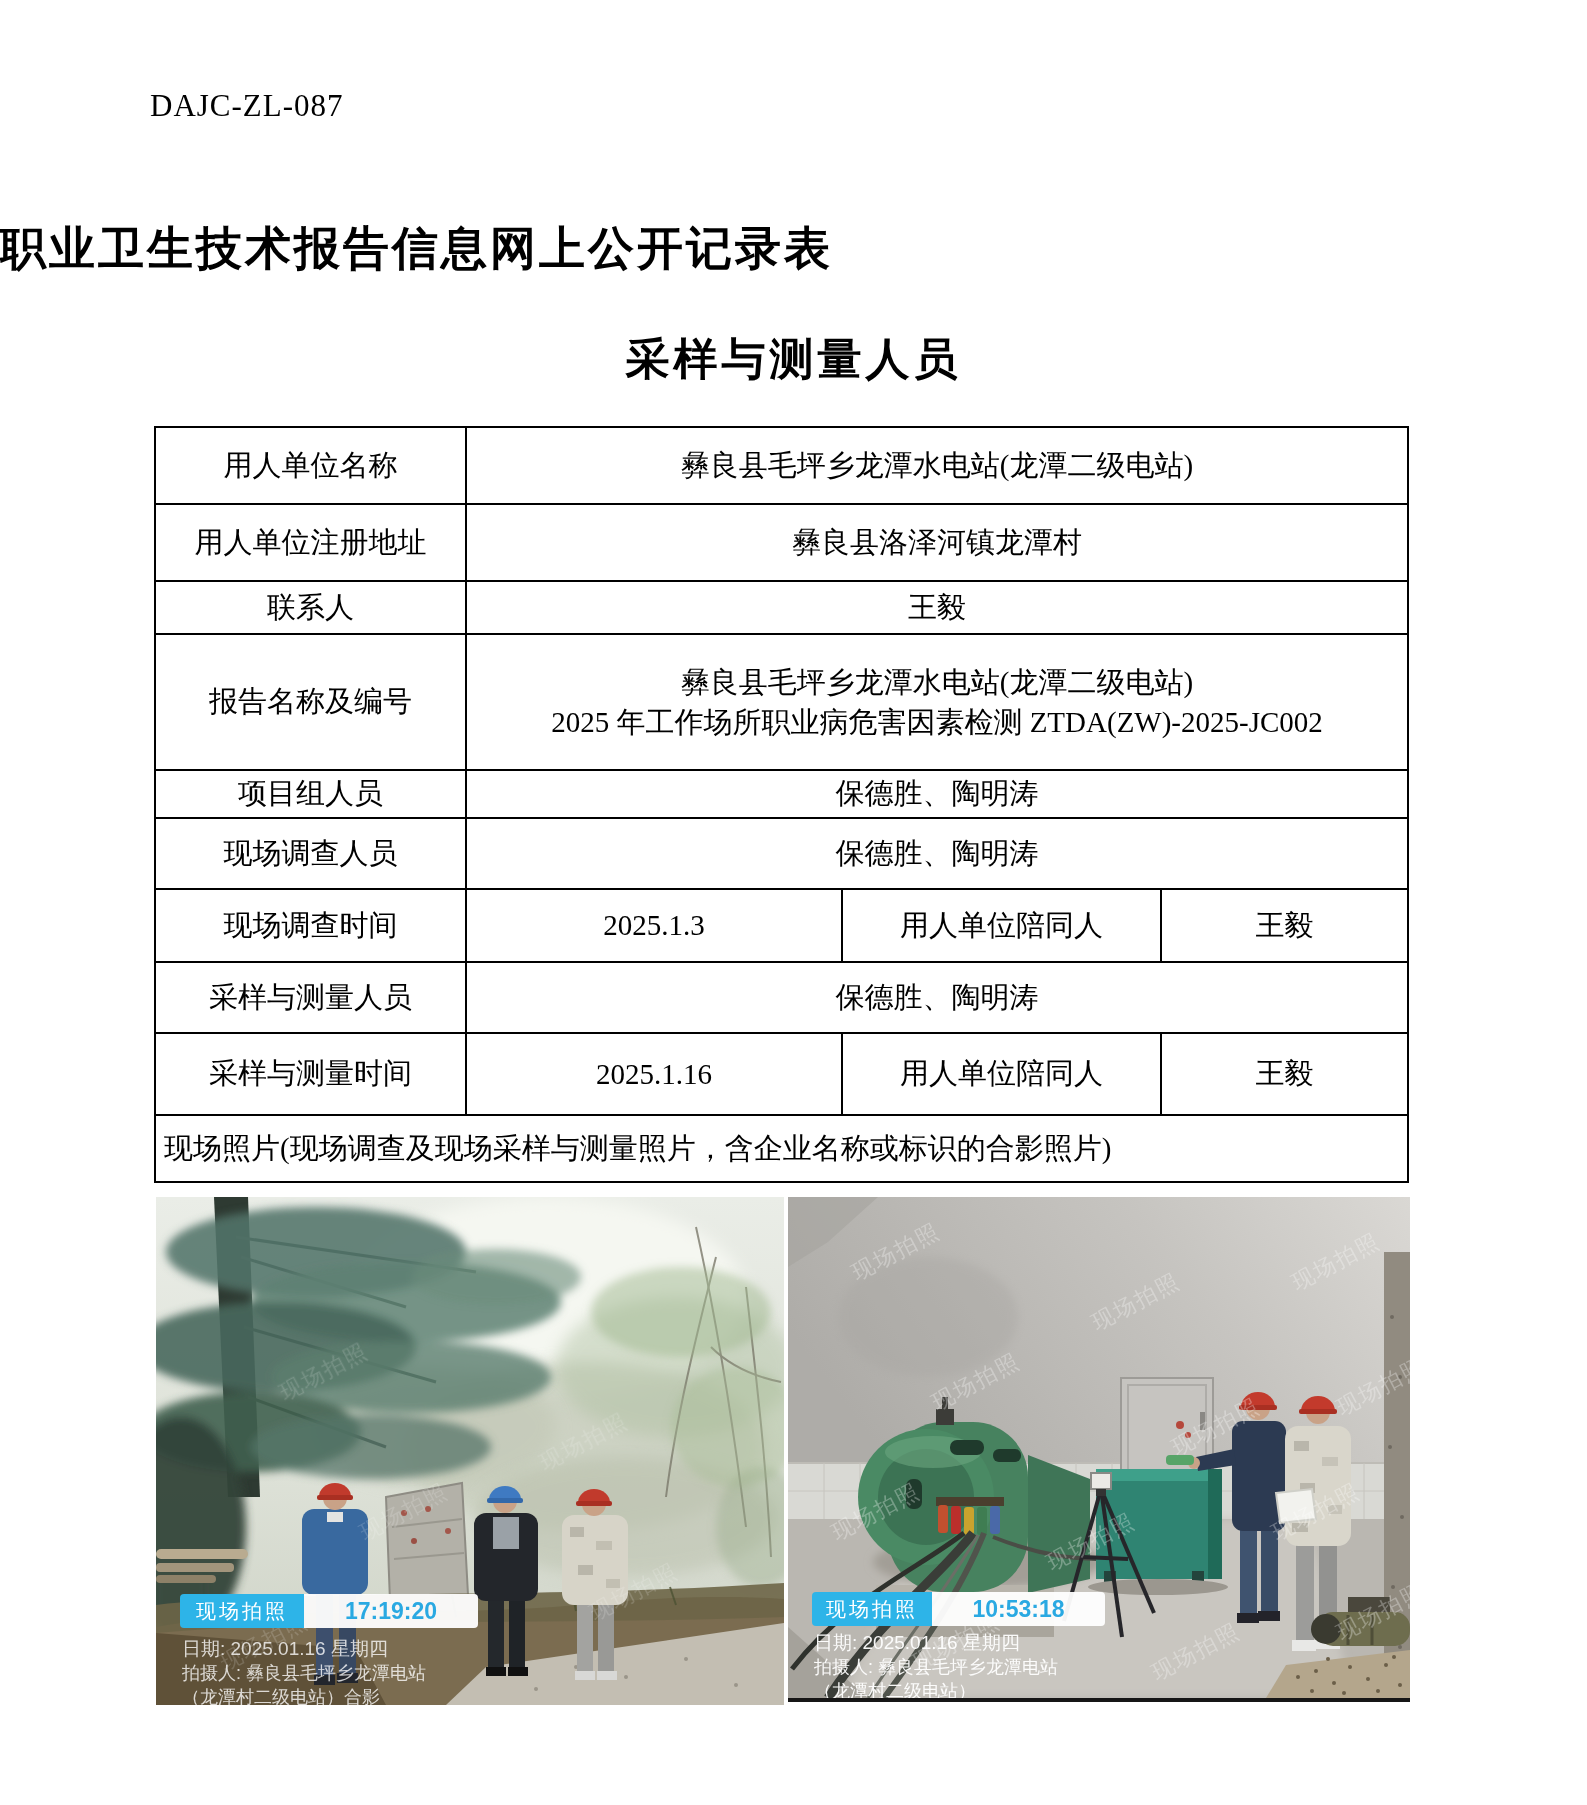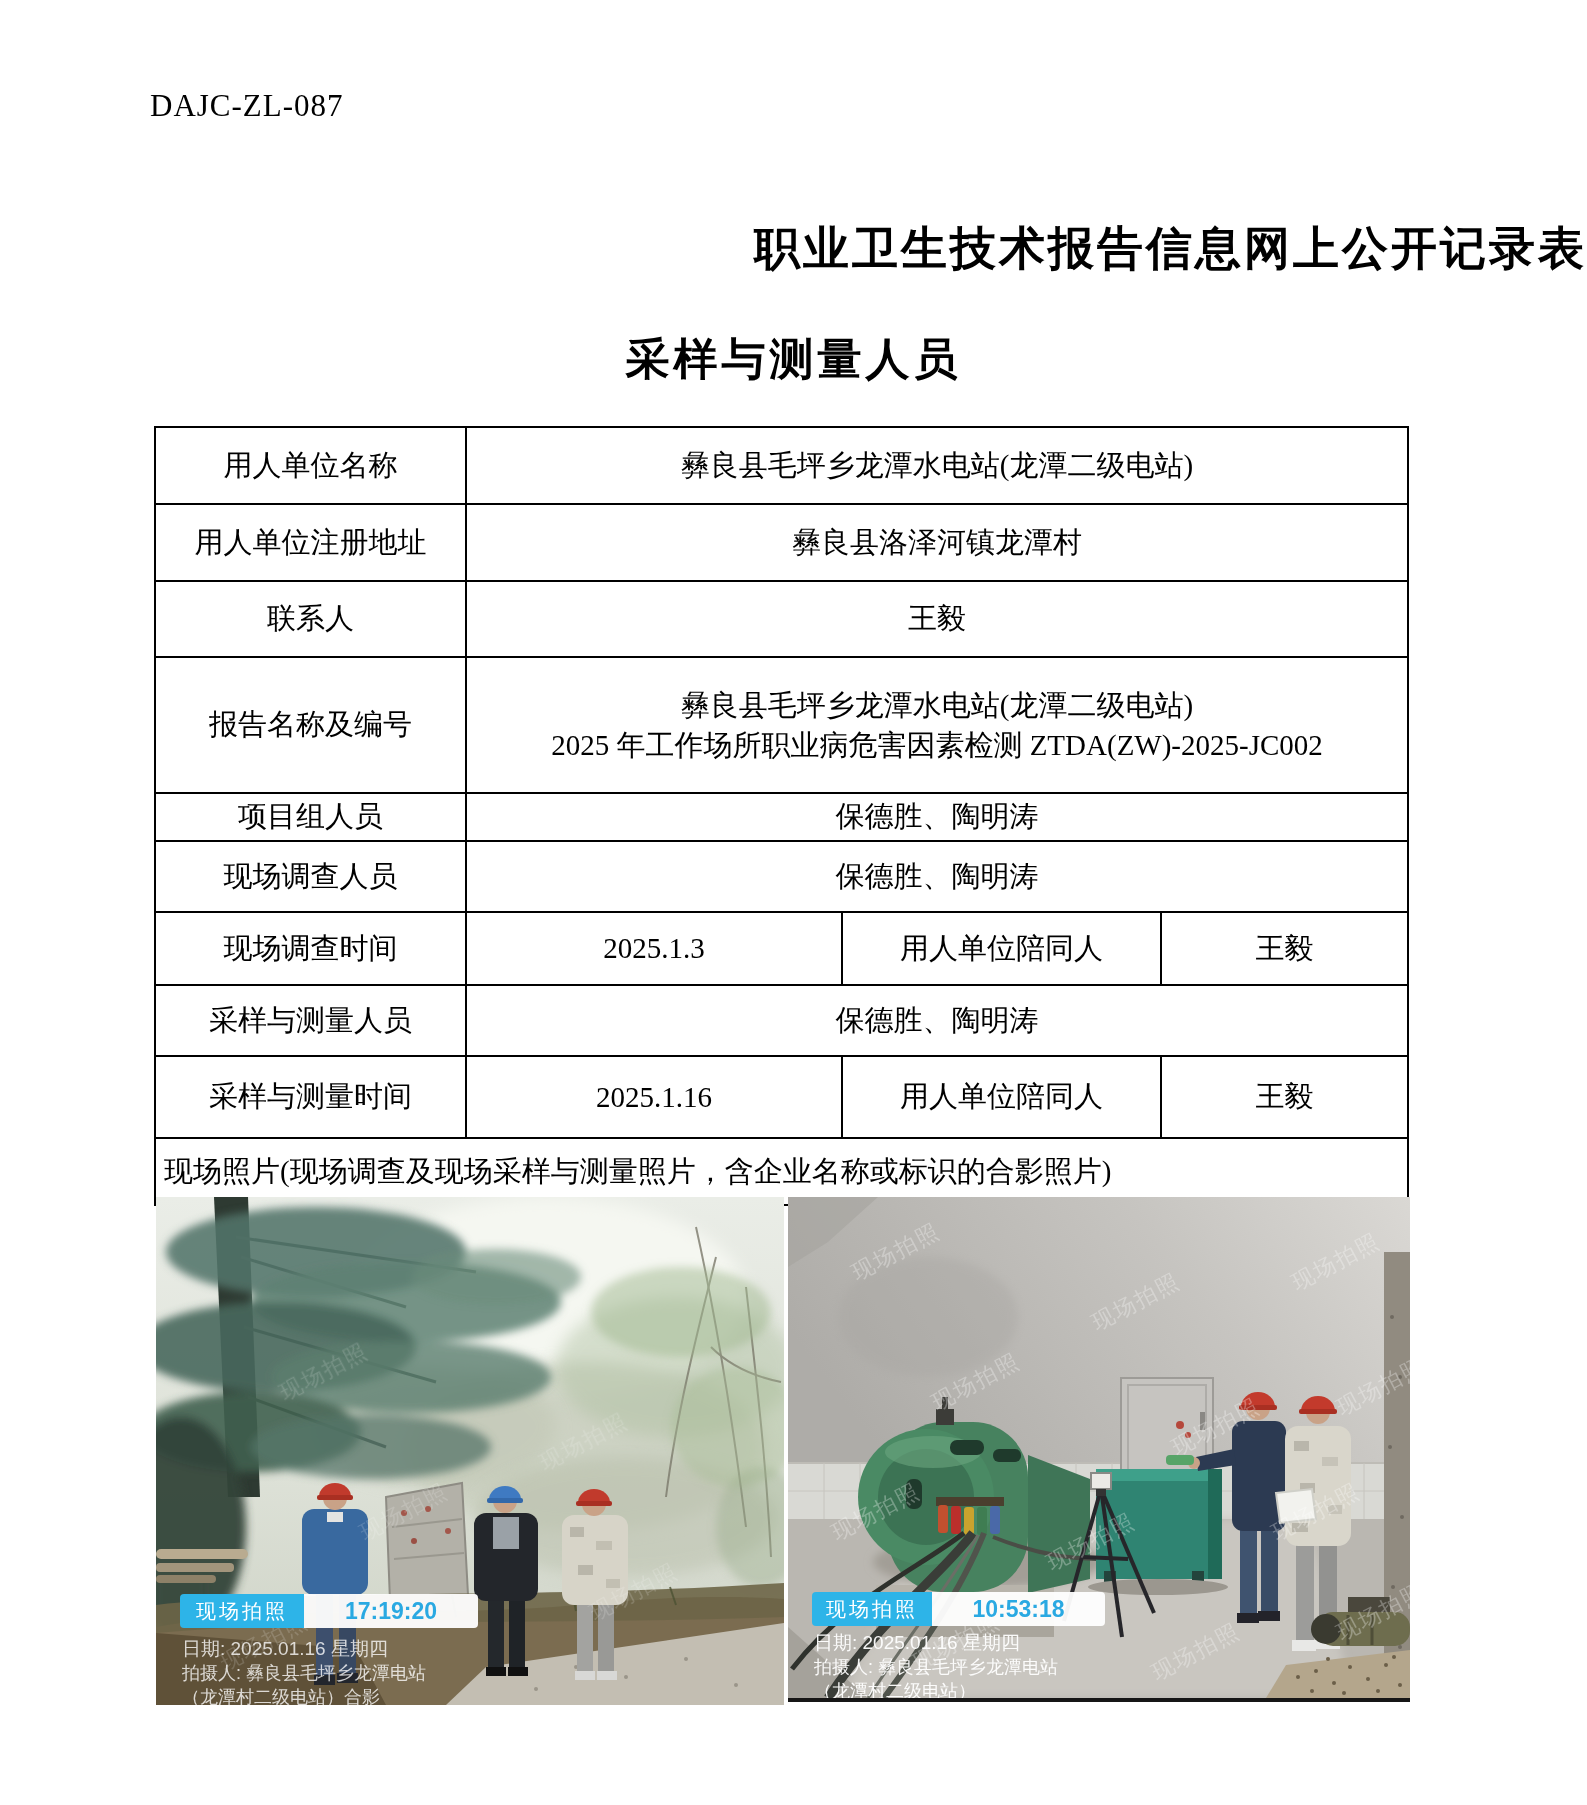--- a/index.html
+++ b/index.html
@@ -1,19 +1,19 @@
 <!DOCTYPE html>
 <html><head>
 <meta charset="utf-8">
 <style>
   html,body{margin:0;padding:0;background:#fff;}
   .page{position:relative;width:1587px;height:1805px;background:#ffffff;overflow:hidden;
         font-family:"Liberation Serif","DejaVu Serif",serif;color:#000;border-radius:21px;}
   .doc-code{position:absolute;left:150px;top:88px;font-size:31px;letter-spacing:1px;}
-  .title{position:absolute;left:0;top:218px;width:100%;text-align:right;margin:0;
+  .title{position:absolute;left:0;top:218px;width:100%;text-align:left;margin:0;
          font-size:46px;font-weight:700;letter-spacing:3px;}
   .subtitle{position:absolute;left:0;top:330px;width:100%;text-align:center;margin:0;
          font-size:44px;font-weight:700;letter-spacing:4px;}
   table.info-table{position:absolute;left:154px;top:426px;width:1253px;
          border-collapse:collapse;table-layout:fixed;}
   .info-table td{border:2px solid #000;font-size:29px;text-align:center;vertical-align:middle;
          padding:0 4px;overflow:hidden;}
   .info-table td.caption-cell{text-align:left;padding:6px 8px;}
   .report-line{line-height:40px;}
   .report-line + .report-line{}
@@ -56,21 +56,21 @@
       </colgroup>
     <tbody>
       <tr style="height:77px">
         <td class="lbl">用人单位名称</td>
         <td class="val" colspan="3">彝良县毛坪乡龙潭水电站(龙潭二级电站)</td>
       </tr>
       <tr style="height:77px">
         <td class="lbl">用人单位注册地址</td>
         <td class="val" colspan="3">彝良县洛泽河镇龙潭村</td>
       </tr>
-      <tr style="height:76px">
+      <tr style="height:53px">
         <td class="lbl">联系人</td>
         <td class="val" colspan="3">王毅</td>
       </tr>
       <tr style="height:136px">
         <td class="lbl">报告名称及编号</td>
         <td class="val" colspan="3">
           <div class="report-line">彝良县毛坪乡龙潭水电站(龙潭二级电站)</div>
           <div class="report-line">2025 年工作场所职业病危害因素检测 ZTDA(ZW)-2025-JC002</div>
         </td>
       </tr>

